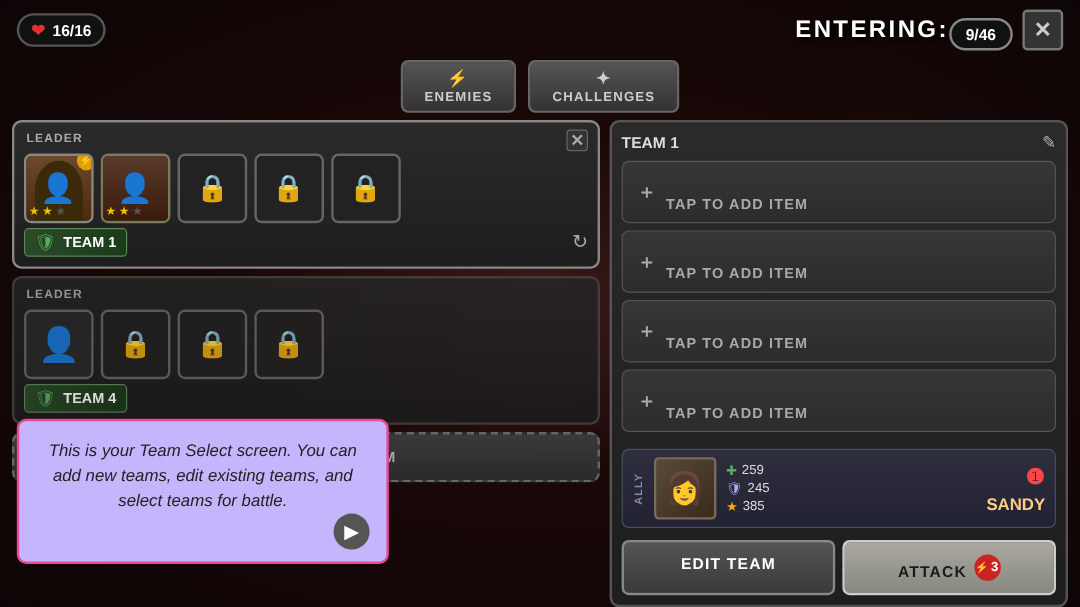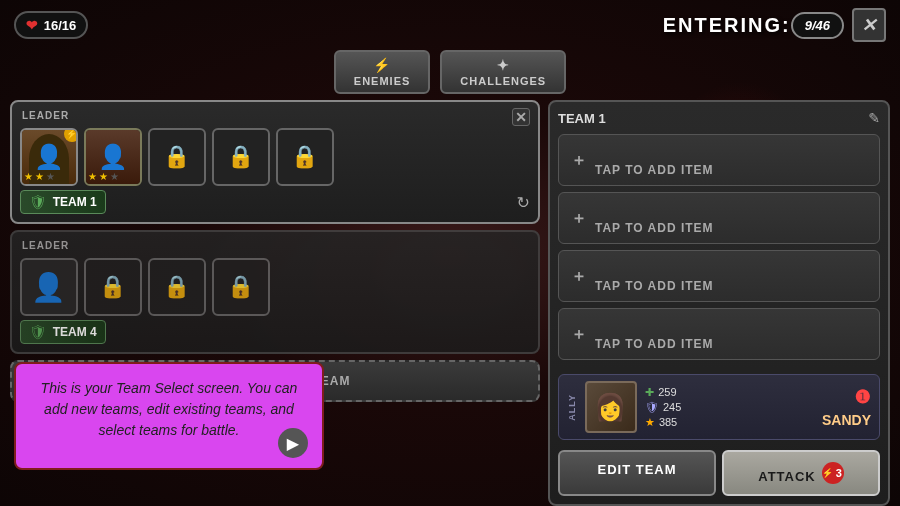--- a/index.html
+++ b/index.html
@@ -87,23 +87,22 @@
       text-shadow: 2px 2px 4px #000;
     }
     .title-subtitle {
       color: #fff;
       font-size: 14px;
       font-weight: bold;
       text-shadow: 1px 1px 3px #000;
     }
     .top-right {
       display: flex;
-      align-items: center;
+      align-items: flex-end;
       gap: 8px;
-      font-style: italic;
     }
     .coin-counter {
       background: #111;
       border: 2px solid #888;
       border-radius: 20px;
       padding: 4px 12px;
       color: #fff;
       font-size: 13px;
       font-weight: bold;
     }
@@ -150,21 +149,21 @@
     
     .main-content {
       display: flex;
       flex: 1;
       padding: 0 10px;
       gap: 8px;
     }
 
     
     .left-panel {
-      width: 530px;
+      width: 490px;
       display: flex;
       flex-direction: column;
       gap: 6px;
       position: relative;
     }
 
     
     .team-card {
       background: linear-gradient(to bottom, #2a2a2a, #1e1e1e);
       border: 2px solid #555;
@@ -307,24 +306,24 @@
       display: flex; align-items: center; justify-content: center;
       font-weight: bold;
     }
 
     
     .tooltip-box {
       position: absolute;
       bottom: 36px;
       left: 4px;
       width: 310px;
-      background: #d946ef;
-      border: 2px solid #7f1d1d;
+      background: #c4b5fd;
+      border: 2px solid #ec4899;
       border-radius: 8px;
-      padding: 14px 16px 27px;
+      padding: 14px 16px 40px;
       z-index: 20;
     }
     .tooltip-text {
       color: #222;
       font-size: 14px;
       font-style: italic;
       line-height: 1.5;
       text-align: center;
     }
     .tooltip-arrow-btn {

